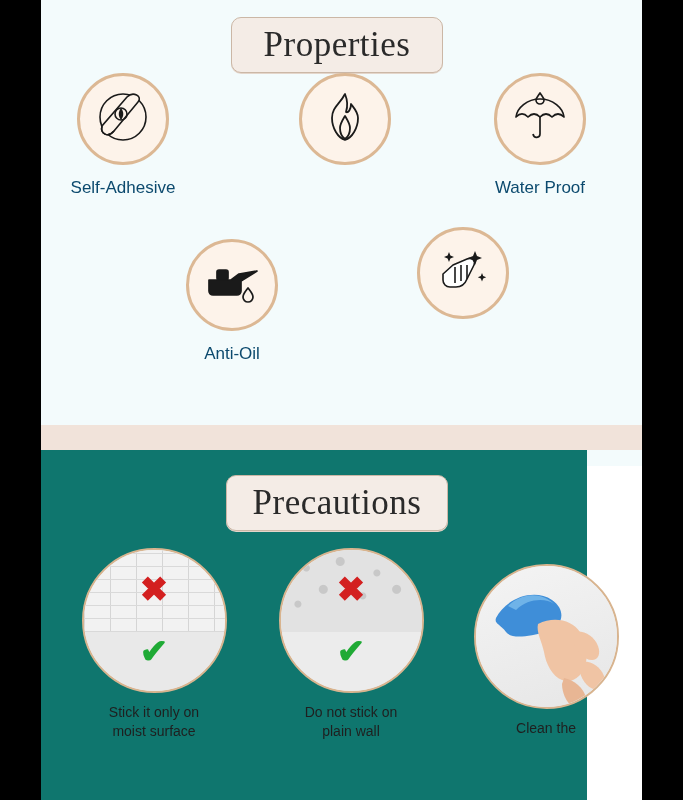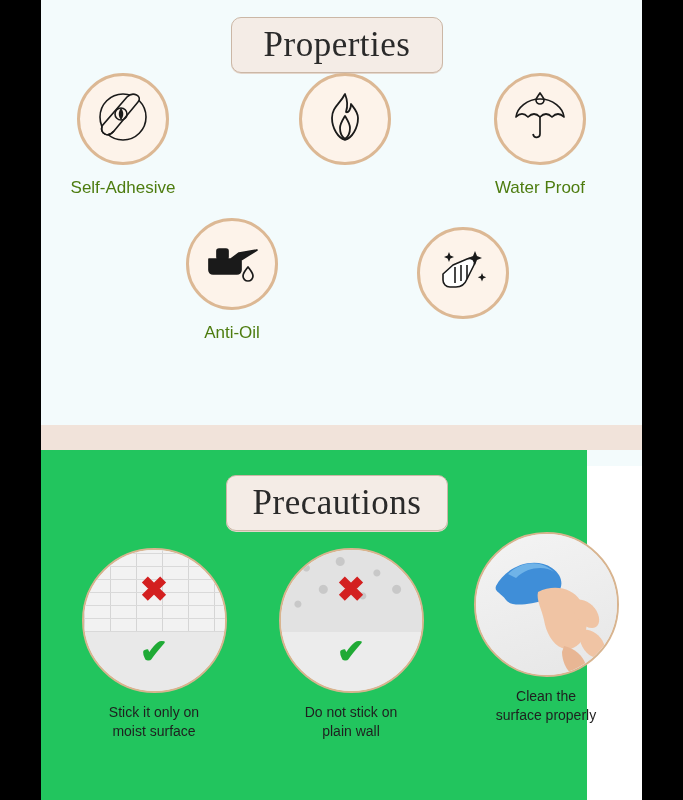--- a/index.html
+++ b/index.html
@@ -38,21 +38,21 @@
     width: 601px;
     height: 25px;
     background: #f1e3da;
   }
   .section-precautions {
     position: absolute;
     left: 0;
     top: 450px;
     width: 546px;
     height: 350px;
-    background: #22c55e;
+    background: #0f766e;
   }
   
   .heading {
     position: absolute;
     border: 1.5px solid #cbb7a6;
     border-radius: 10px;
     background: #f4ece6;
     box-shadow: 0 1px 0 #e4d6cb;
     display: flex;
     align-items: center;
@@ -88,29 +88,29 @@
     border: 3px solid #dcb894;
     background: #fdf3ea;
     display: flex;
     align-items: center;
     justify-content: center;
     box-sizing: border-box;
   }
   .prop-label {
     margin-top: 12px;
     font-size: 17px;
-    color: #4d7c0f;
+    color: #0c4a6e;
     line-height: 1.25;
   }
   
   .p0 { left: 7px;   top: 73px; }
   .p1 { left: 229px; top: 73px; }
   .p2 { left: 424px; top: 73px; }
   
-  .p3 { left: 116px; top: 218px; }
+  .p3 { left: 116px; top: 239px; }
   .p4 { left: 347px; top: 227px; }
 
   
   .prec-item {
     position: absolute;
     width: 180px;
     text-align: center;
   }
   .photo {
     width: 145px;
@@ -124,21 +124,21 @@
     background: #ededed;
   }
   .prec-label {
     margin-top: 10px;
     font-size: 14px;
     color: #1f1f1f;
     line-height: 1.35;
   }
   .c0 { left: 23px;  top: 98px; }
   .c1 { left: 220px; top: 98px; }
-  .c2 { left: 415px; top: 82px; }
+  .c2 { left: 415px; top: 114px; }
 
   
   .brick-top {
     position: absolute;
     left: 0; top: 0; width: 100%; height: 58%;
     background:
       repeating-linear-gradient(0deg, #d9d9d9 0px, #d9d9d9 1px, transparent 1px, transparent 13px),
       repeating-linear-gradient(90deg, #d5d5d5 0px, #d5d5d5 1px, transparent 1px, transparent 26px),
       #f2f2f2;
   }
@@ -296,18 +296,17 @@
           <path d="M20 52 C30 32 58 22 76 34 C92 45 86 62 70 66 C54 70 36 74 30 66 C24 58 18 58 20 52z" fill="#3f8ed8"></path>
           <path d="M32 40 C46 26 66 26 78 38 C70 32 52 32 40 44z" fill="#6fb3e8"></path>
           <path d="M62 58 C78 50 96 54 104 66 C110 74 112 86 110 96 C108 110 96 118 86 114 C76 110 70 98 68 86 C66 76 60 66 62 58z" fill="#f0c4a4"></path>
           <path d="M98 66 C108 64 118 70 122 80 C125 88 122 94 116 94 C108 94 100 86 98 76z" fill="#f0c4a4"></path>
           <path d="M104 96 C114 94 124 100 128 110 C131 118 128 124 122 124 C114 124 106 116 104 106z" fill="#f0c4a4"></path>
           <path d="M88 112 C98 114 108 122 110 132 C111 140 106 145 100 143 C92 140 86 128 86 118z" fill="#e8b694"></path>
         </svg>
       </div>
       <div class="prec-label">
         <span>Clean the</span><br>
-        <span>surface properly</span>
       </div>
     </div>
 
   </div>
 </div>
 
 </body></html>

